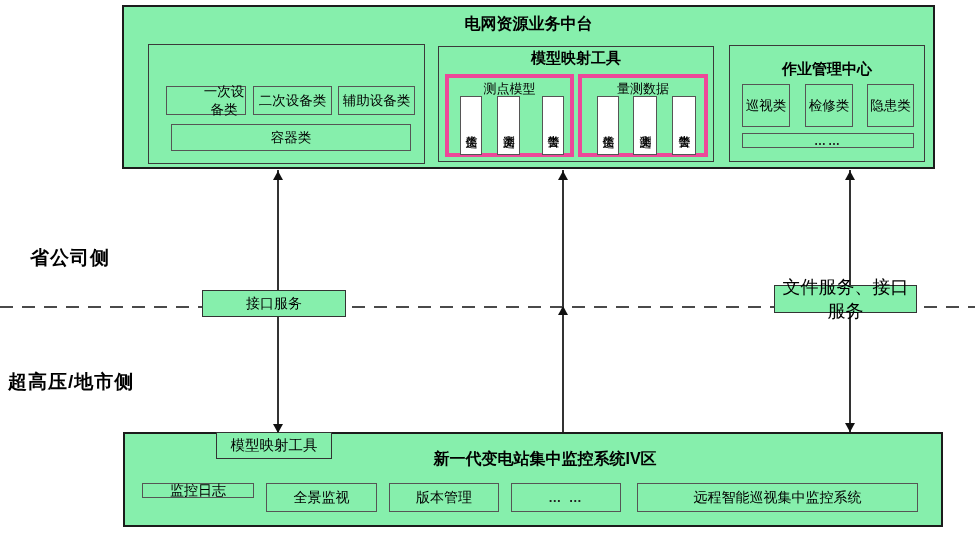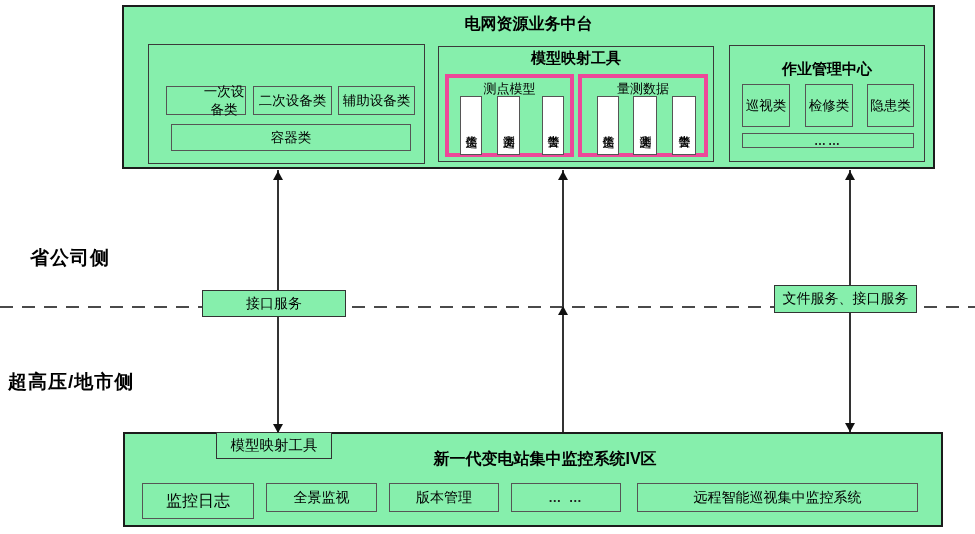--- a/index.html
+++ b/index.html
@@ -86,25 +86,25 @@
       <div class="box item flexc" style="left:75px;top:38px;width:48px;height:43px;">检修类</div>
       <div class="box item flexc" style="left:137px;top:38px;width:47px;height:43px;">隐患类</div>
       <div class="box item flexc dots" style="left:12px;top:87px;width:172px;height:15px;font-size:12px;">……</div>
     </div>
   </div>
 
   <div class="sidelabel" style="left:30px;top:202px;margin-top:43px;">省公司侧</div>
   <div class="sidelabel" style="left:8px;top:369px;">超高压/地市侧</div>
 
   <div class="box midbox flexc" style="left:202px;top:290px;width:144px;height:27px;">接口服务</div>
-  <div class="box midbox flexc" style="left:774px;top:285px;width:143px;height:28px;font-size:14px;">文件服务、接口服务</div>
+  <div class="box midbox flexc" style="left:774px;top:285px;width:143px;height:28px;font-size:18px;">文件服务、接口服务</div>
 
   <div class="box outer" style="left:123px;top:432px;width:820px;height:95px;">
     <div class="title-lg" style="top:15px;left:12px;">新一代变电站集中监控系统IV区</div>
     <div class="box midbox flexc" style="left:91px;top:-2px;width:116px;height:27px;font-size:14.5px;z-index:5;">模型映射工具</div>
-    <div class="box item flexc" style="left:17px;top:49px;width:112px;height:36px;font-size:16px;">监控日志</div>
+    <div class="box item flexc" style="left:17px;top:49px;width:112px;height:15px;font-size:14px;">监控日志</div>
     <div class="box item flexc" style="left:141px;top:49px;width:111px;height:29px;font-size:14px;">全景监视</div>
     <div class="box item flexc" style="left:264px;top:49px;width:110px;height:29px;font-size:14px;">版本管理</div>
     <div class="box item flexc dots" style="left:386px;top:49px;width:110px;height:29px;font-size:13px;">… …</div>
     <div class="box item flexc" style="left:512px;top:49px;width:281px;height:29px;font-size:14px;">远程智能巡视集中监控系统</div>
   </div>
 
 </div>
 
 </body></html>

